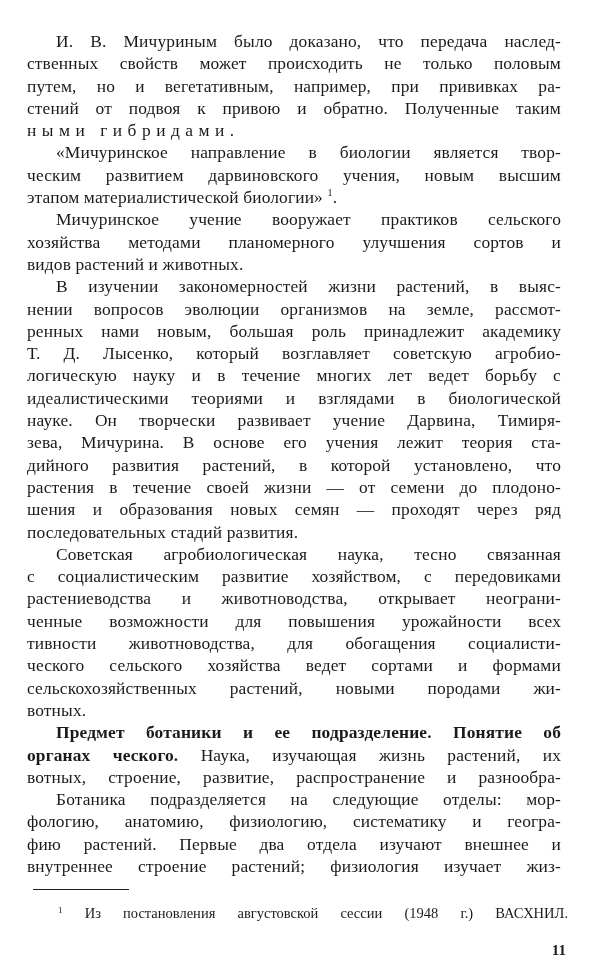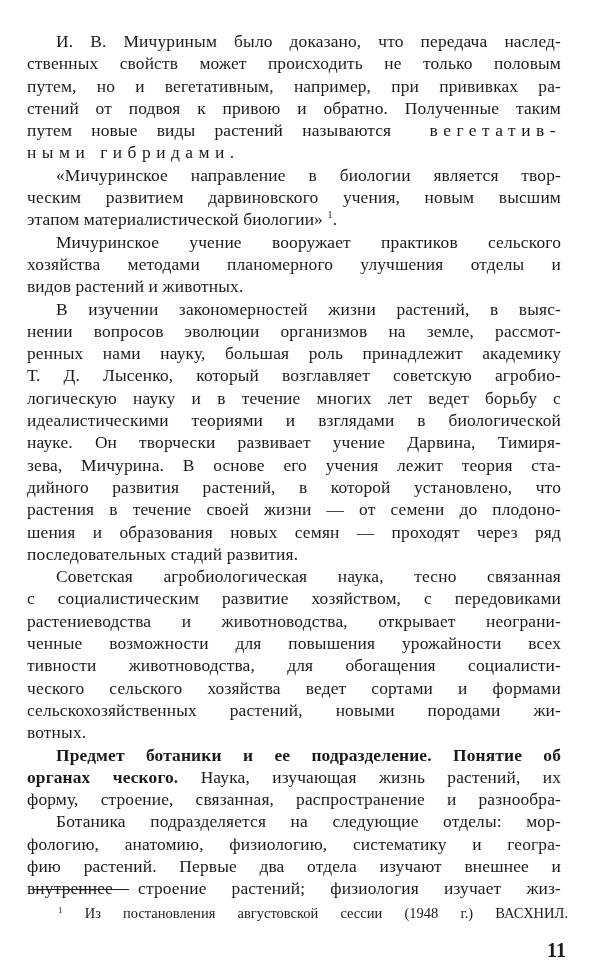--- a/index.html
+++ b/index.html
@@ -20,52 +20,51 @@
   .spaced { letter-spacing: 5.5px; }
   b { font-weight: bold; }
   sup { font-size: 10px; vertical-align: 7px; line-height: 0; }
   .rule { position: absolute; left: 33px; top: 889px; width: 96px; height: 0; border-top: 1px solid #222; }
   .footnote {
     position: absolute; left: 58px; top: 904px; width: 510px;
     font-size: 14.5px; line-height: 18px; white-space: nowrap;
     text-align: justify; text-align-last: justify;
   }
   .footnote sup { font-size: 9px; vertical-align: 5px; }
-  .pageno { position: absolute; right: 34px; top: 941px; font-size: 20px; font-weight: bold; line-height: 18px; }
+  .pageno { position: absolute; right: 34px; top: 941px; font-size: 15px; font-weight: bold; line-height: 18px; }
 </style>
 </head>
 <body>
 
 <div class="page">
 
   <div>
     <span class="line indent">И. В. Мичуриным было доказано, что передача наслед-</span>
     <span class="line">ственных свойств может происходить не только половым</span>
     <span class="line">путем, но и вегетативным, например, при прививках ра-</span>
     <span class="line">стений от подвоя к привою и обратно. Полученные таким</span>
-    <span class="line"><span>путем новые виды растений называются</span>&nbsp;&nbsp;<span class="spaced">вегетатив-</span></span>
     <span class="line last spaced">ными гибридами.</span>
   </div>
 
   <div>
     <span class="line indent">«Мичуринское направление в биологии является твор-</span>
     <span class="line">ческим развитием дарвиновского учения, новым высшим</span>
     <span class="line last"><span>этапом материалистической биологии»</span> <sup>1</sup><span>.</span></span>
   </div>
 
   <div>
     <span class="line indent">Мичуринское учение вооружает практиков сельского</span>
-    <span class="line">хозяйства методами планомерного улучшения отделы и</span>
+    <span class="line">хозяйства методами планомерного улучшения сортов и</span>
     <span class="line last">видов растений и животных.</span>
   </div>
 
   <div>
     <span class="line indent">В изучении закономерностей жизни растений, в выяс-</span>
     <span class="line">нении вопросов эволюции организмов на земле, рассмот-</span>
-    <span class="line">ренных нами науку, большая роль принадлежит академику</span>
+    <span class="line">ренных нами новым, большая роль принадлежит академику</span>
     <span class="line">Т. Д. Лысенко, который возглавляет советскую агробио-</span>
     <span class="line">логическую науку и в течение многих лет ведет борьбу с</span>
     <span class="line">идеалистическими теориями и взглядами в биологической</span>
     <span class="line">науке. Он творчески развивает учение Дарвина, Тимиря-</span>
     <span class="line">зева, Мичурина. В основе его учения лежит теория ста-</span>
     <span class="line">дийного развития растений, в которой установлено, что</span>
     <span class="line">растения в течение своей жизни — от семени до плодоно-</span>
     <span class="line">шения и образования новых семян — проходят через ряд</span>
     <span class="line last">последовательных стадий развития.</span>
   </div>
@@ -77,21 +76,21 @@
     <span class="line">ченные возможности для повышения урожайности всех</span>
     <span class="line">тивности животноводства, для обогащения социалисти-</span>
     <span class="line">ческого сельского хозяйства ведет сортами и формами</span>
     <span class="line">сельскохозяйственных растений, новыми породами жи-</span>
     <span class="line last">вотных.</span>
   </div>
 
   <div>
     <span class="line indent"><b>Предмет ботаники и ее подразделение. Понятие об</b></span>
     <span class="line"><b>органах ческого.</b> <span>Наука, изучающая жизнь растений, их</span></span>
-    <span class="line">форму, строение, связанная, распространение и разнообра-</span>
+    <span class="line">вотных, строение, развитие, распространение и разнообра-</span>
   </div>
 
   <div>
     <span class="line indent">Ботаника подразделяется на следующие отделы: мор-</span>
     <span class="line">фологию, анатомию, физиологию, систематику и геогра-</span>
     <span class="line">фию растений. Первые два отдела изучают внешнее и</span>
     <span class="line">внутреннее строение растений; физиология изучает жиз-</span>
   </div>
 </div>
 

